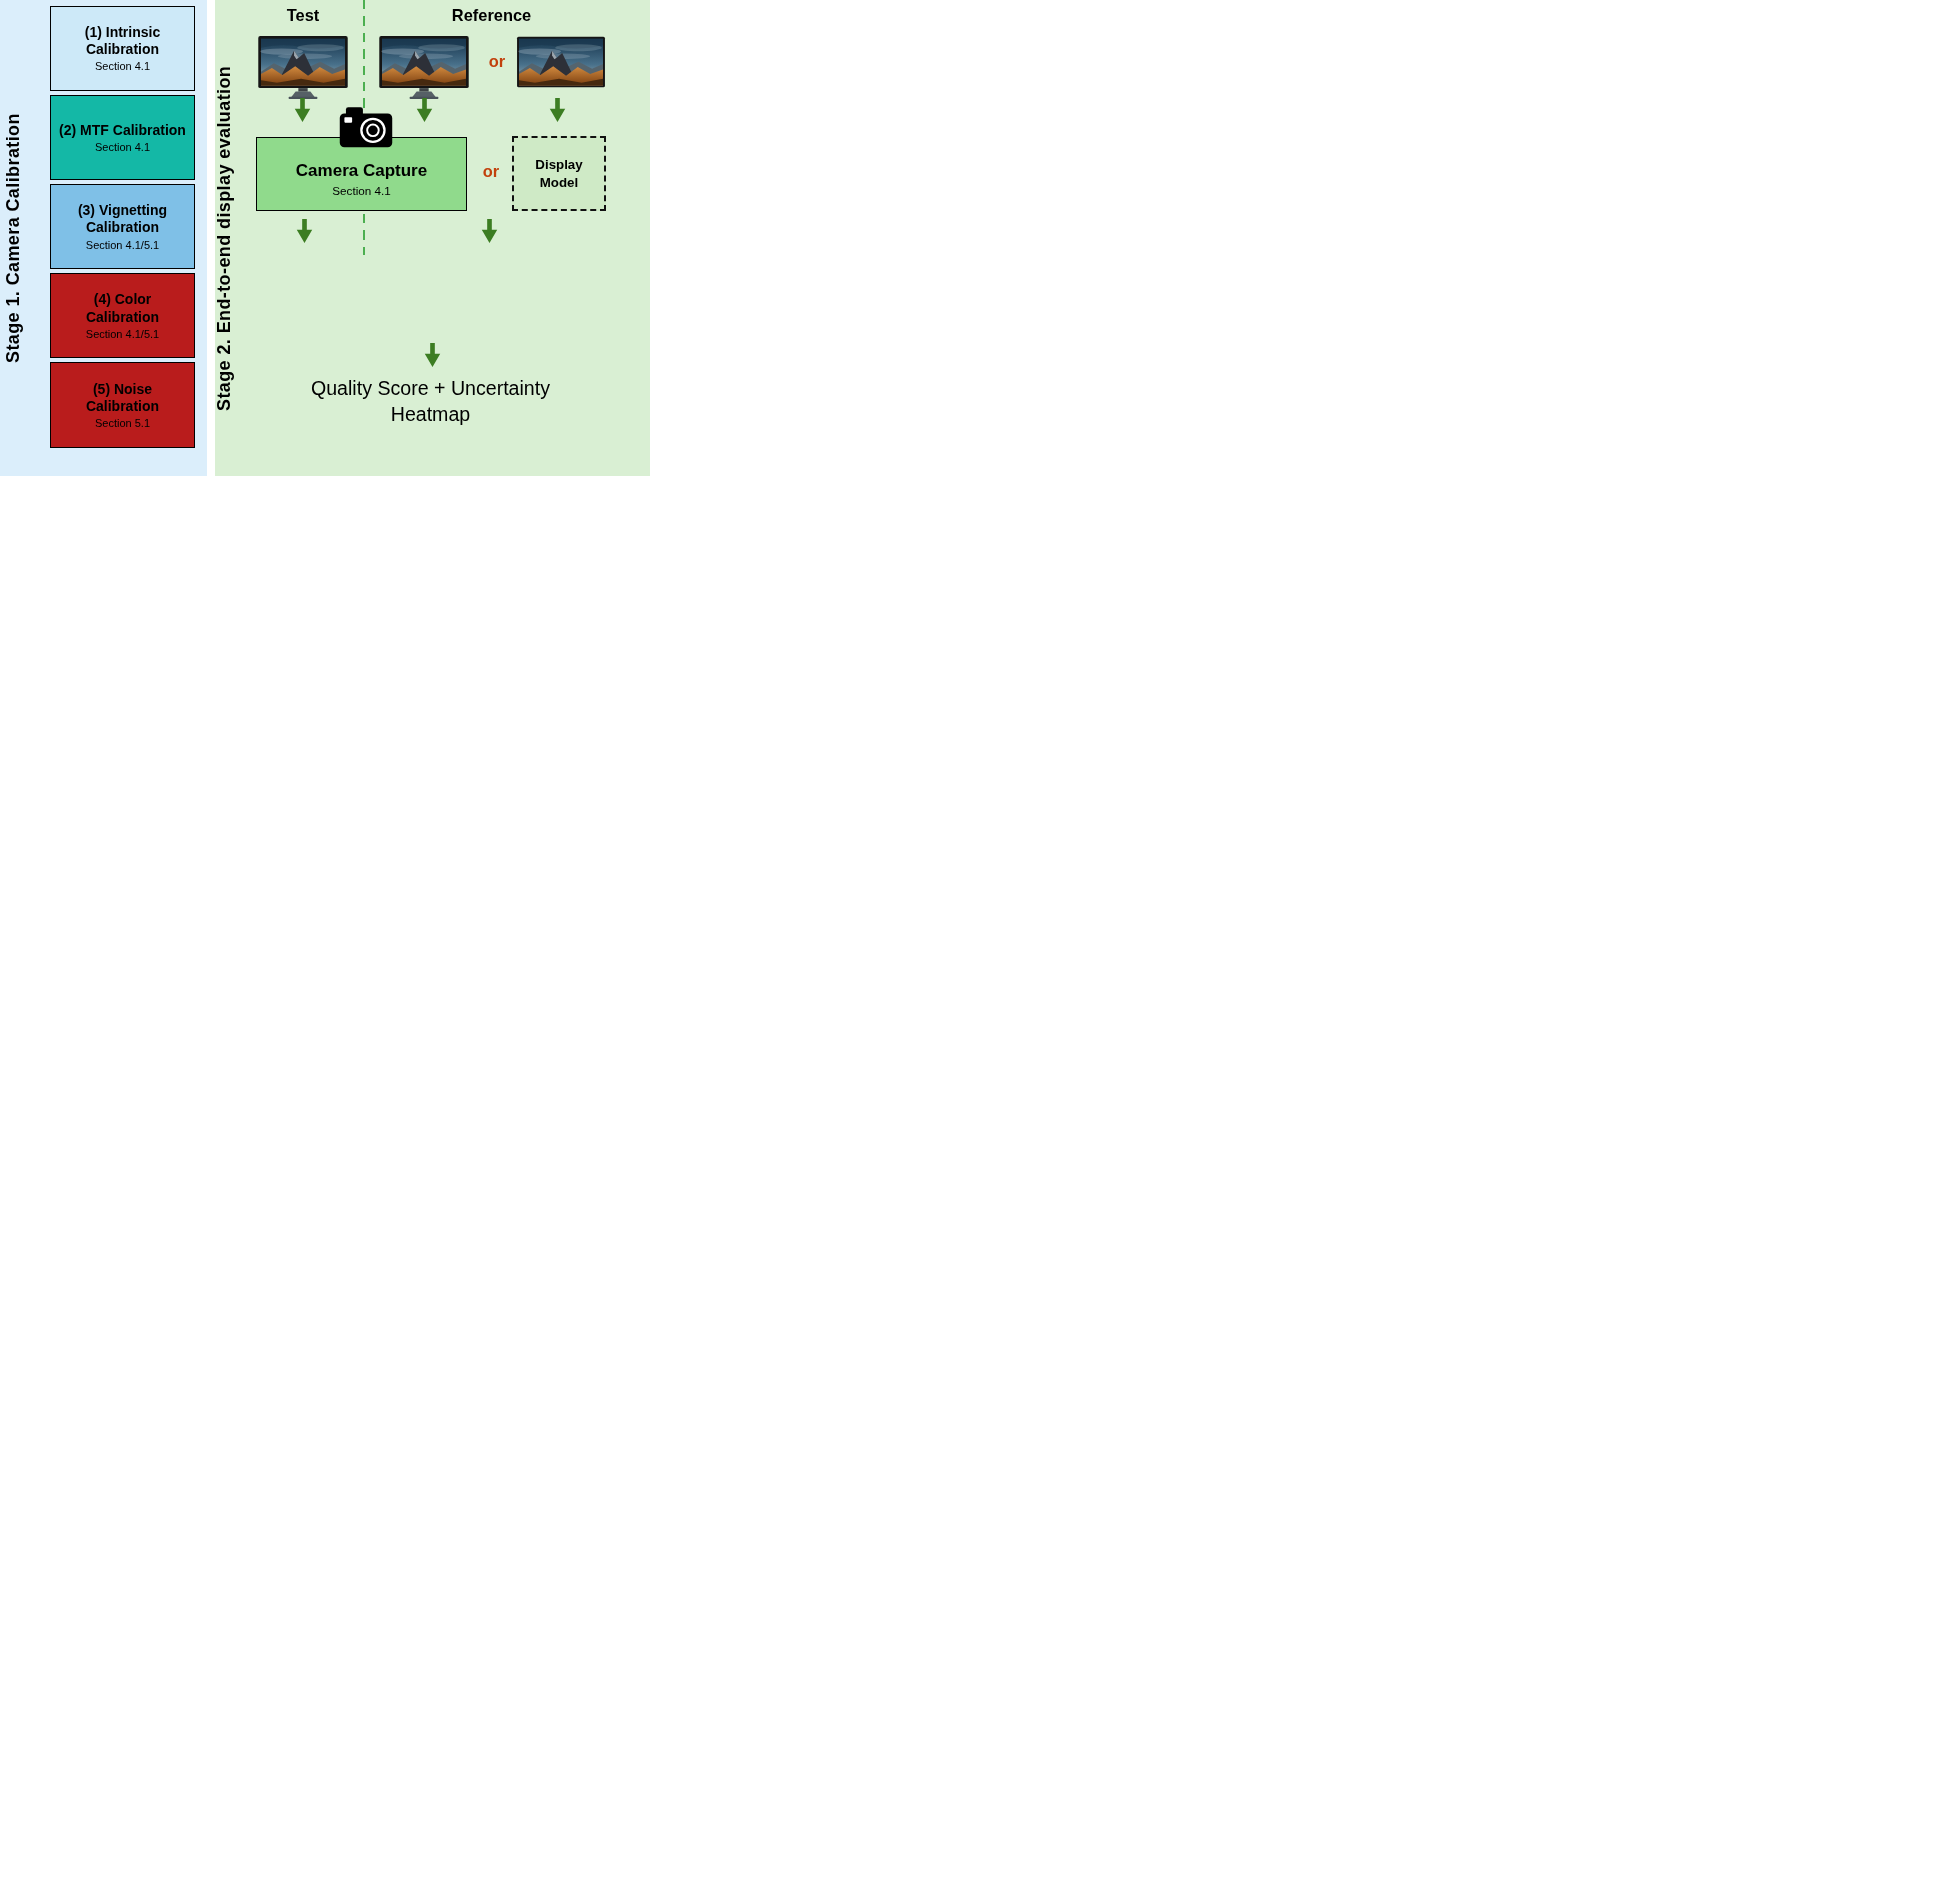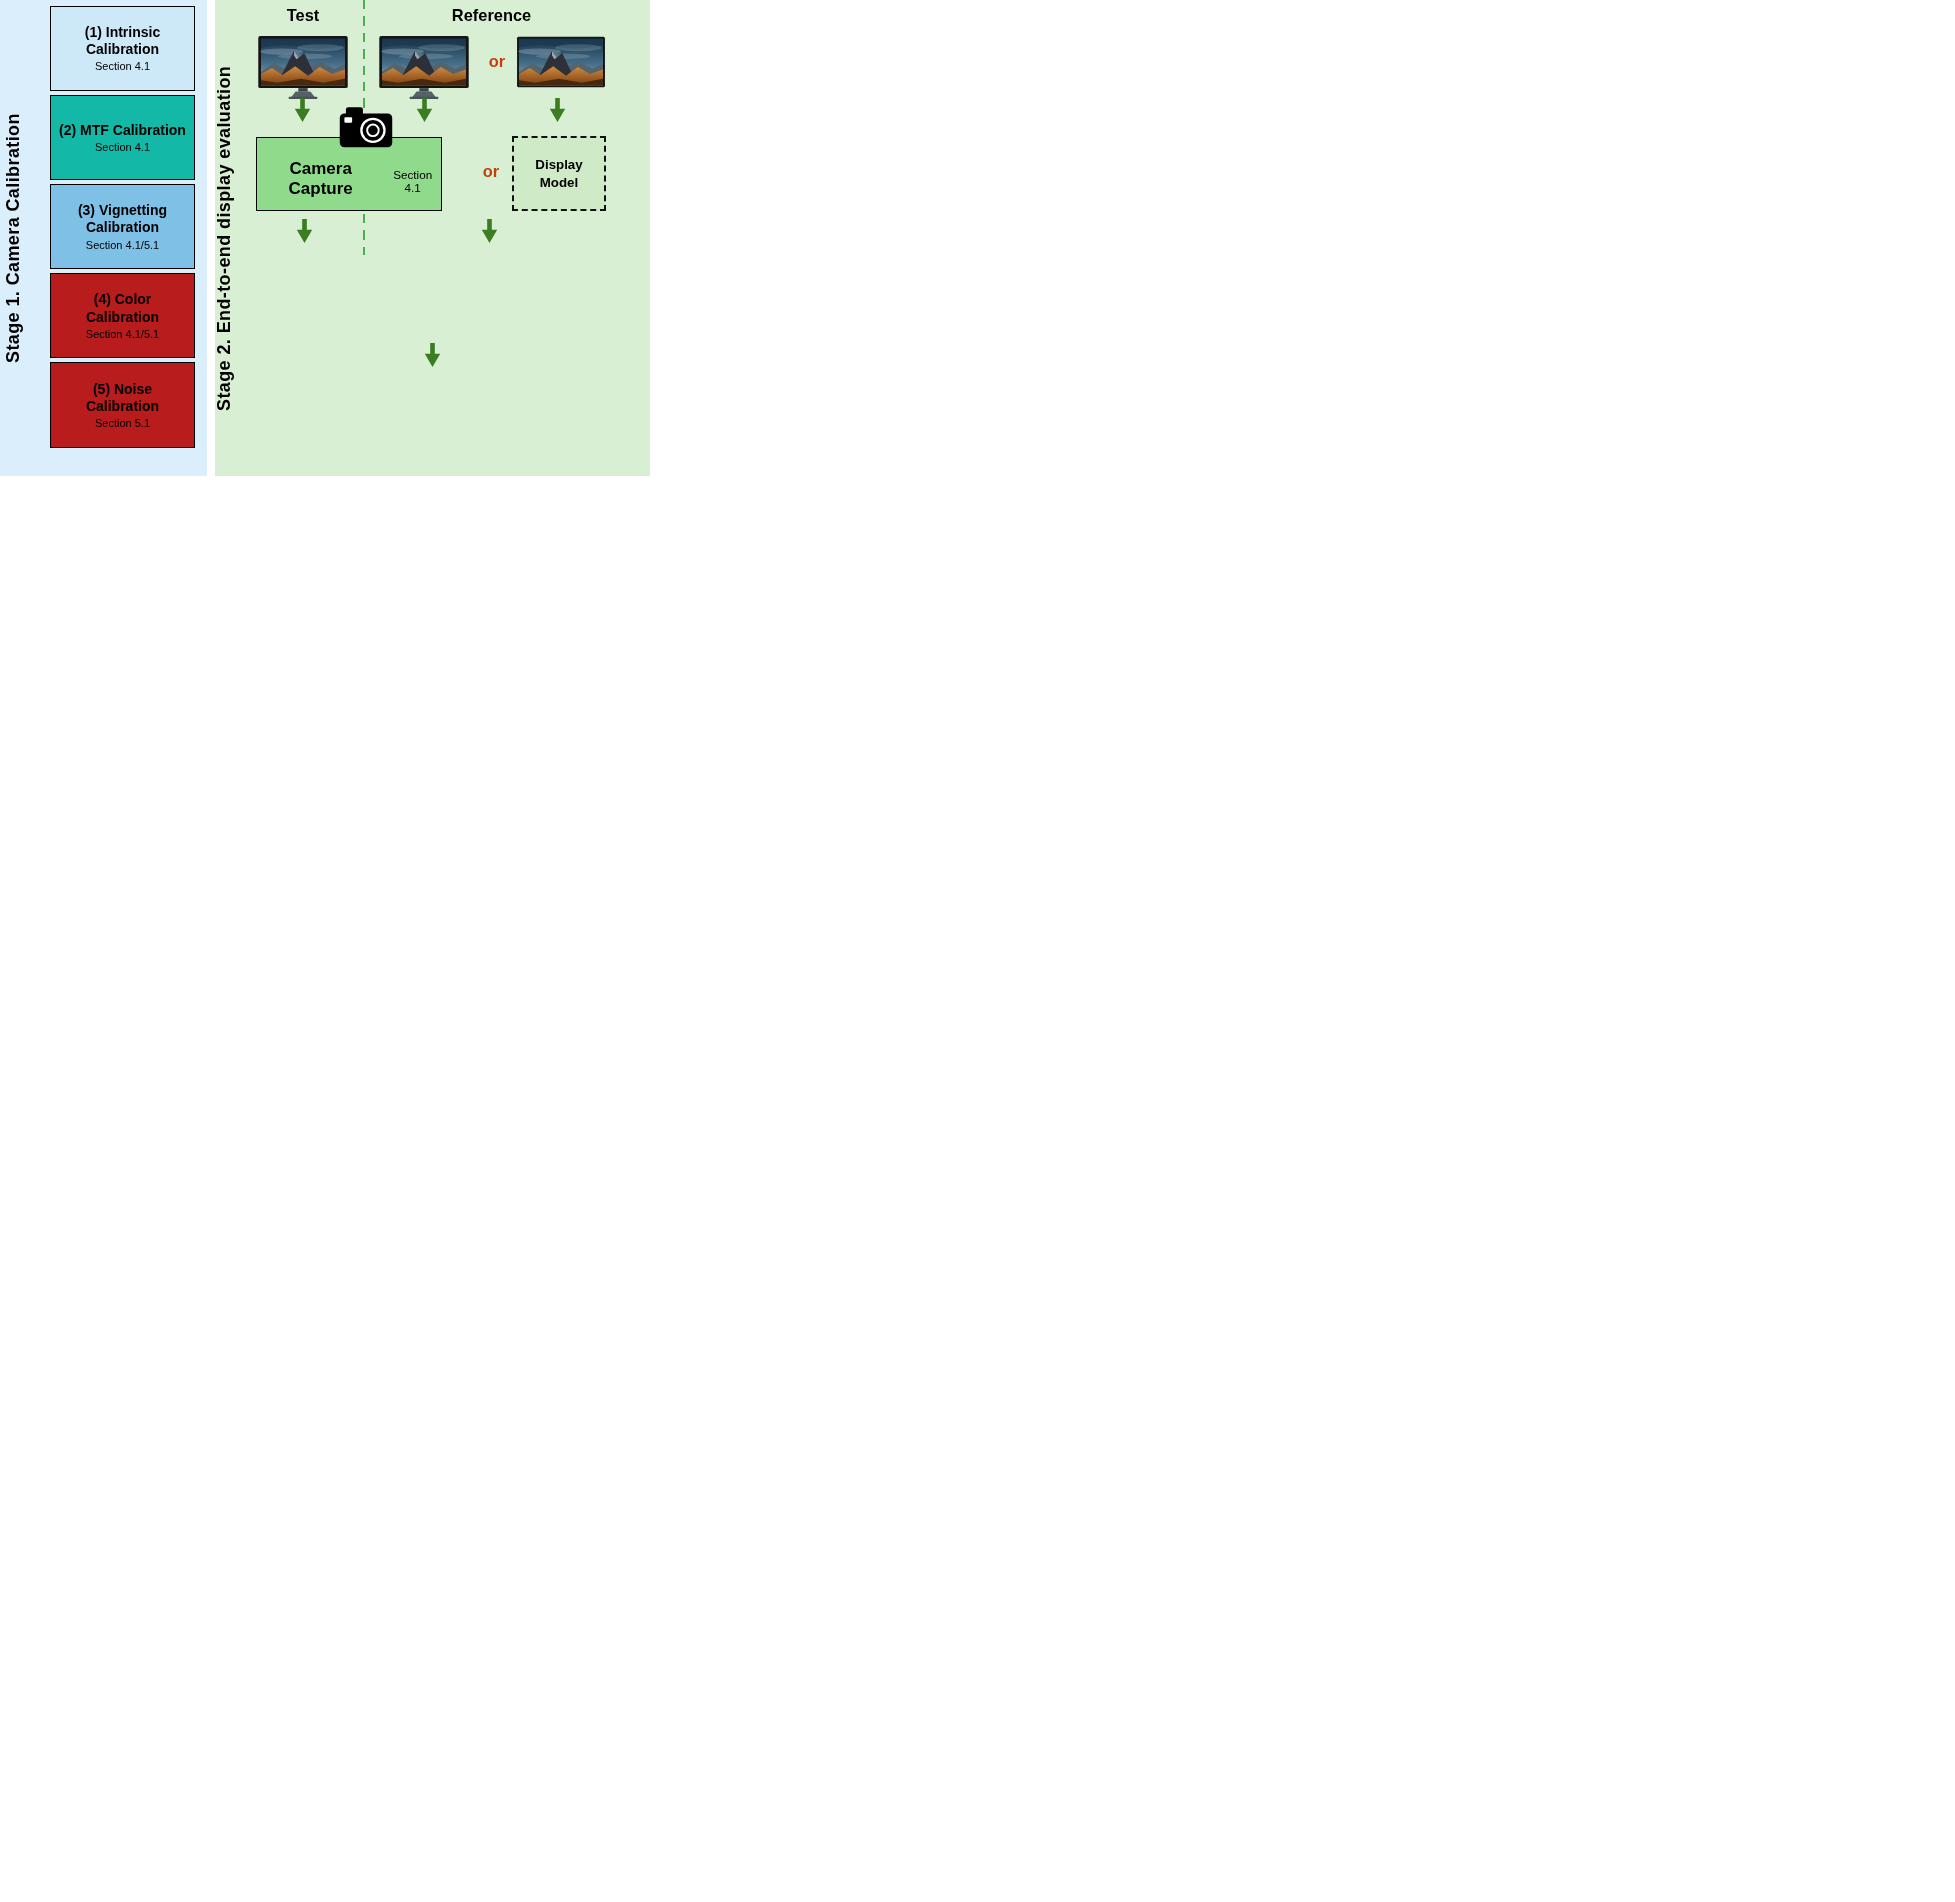--- a/index.html
+++ b/index.html
@@ -59,23 +59,23 @@
   .arrow-1 { left:294px;  top:98px; }
   .arrow-2 { left:416px; top:98px; }
   .arrow-3 { left:549px; top:98px; }
   .arrow-4 { left:296px;  top:219px; }
   .arrow-5 { left:481px; top:219px; }
   .arrow-6 { left:424px; top:343px; }
 
   .camera-icon { position:absolute; left:339px; top:104px; width:54px; height:45px; z-index:5; }
 
   .box-camera {
-    position:absolute; left:256px; top:137px; width:186px; height:74px; z-index:2;
+    position:absolute; left:256px; top:137px; width:211px; height:74px; z-index:2;
     background:#90da8c; border:1.6px solid #000; box-sizing:border-box;
-    display:flex; flex-direction:row; align-items:center; justify-content:center;
+    display:flex; flex-direction:column; align-items:center; justify-content:center;
     text-align:center; padding-top:10.2px;
   }
   .box-camera .title { font-weight:bold; font-size:17px; }
   .box-camera .section { font-size:11.7px; margin-top:3.1px; }
 
   .box-display {
     position:absolute; left:512px; top:136px; width:94px; height:75px;
     background:#cfeac6; border:2.3px dashed #111; box-sizing:border-box;
     display:flex; align-items:center; justify-content:center;
     text-align:center; font-weight:bold; font-size:13.3px; line-height:1.3; padding:0 5.5px;
@@ -233,15 +233,16 @@
   <div class="box-camera">
     <div class="title">Camera Capture</div>
     <div class="section">Section 4.1</div>
   </div>
 
   <div class="box-display">
     <div>Display Model</div>
   </div>
 
 
+  <div class="output-text">Quality Score + Uncertainty Heatmap</div>
 
 </div>
 
 
 </body></html>

